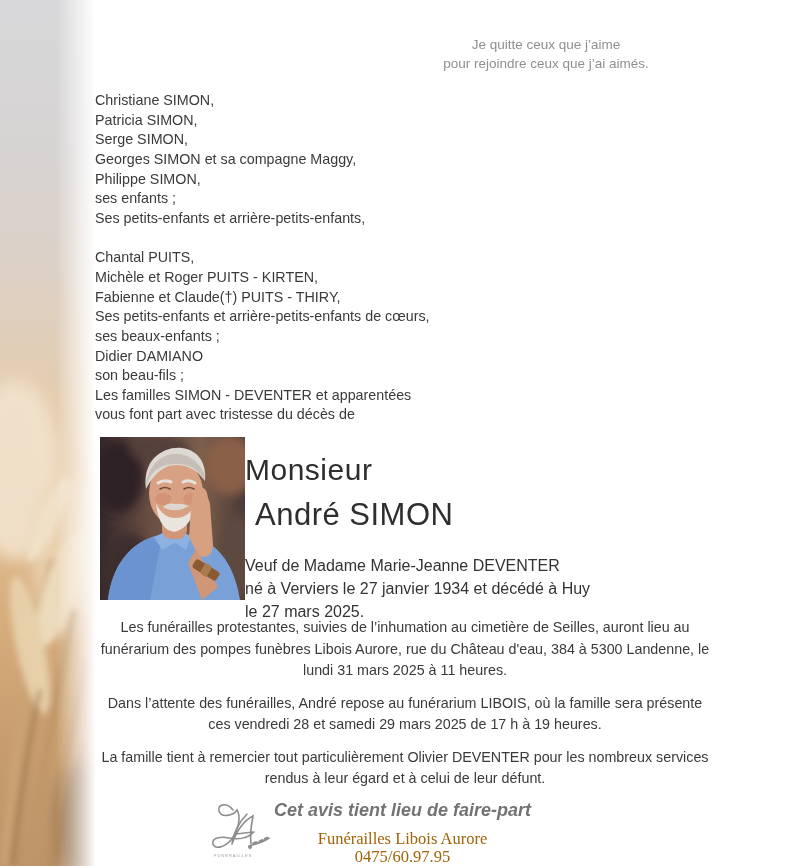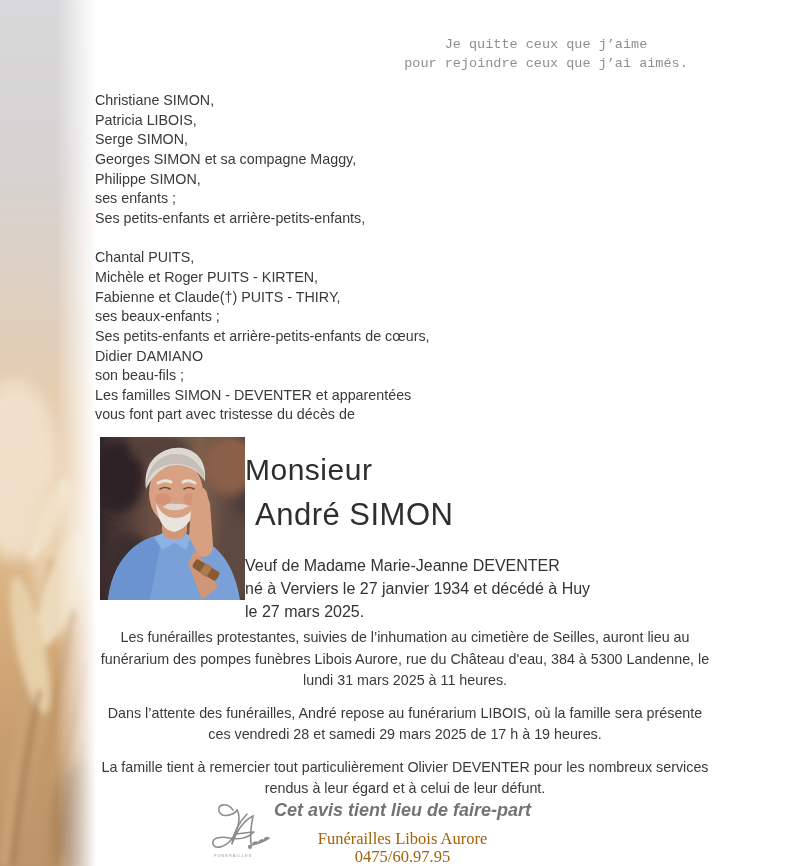--- a/index.html
+++ b/index.html
@@ -14,21 +14,20 @@
     color: #3a3a3a;
   }
   .bg-wheat { position: absolute; left: 0; top: 0; width: 96px; height: 866px; }
 
   .quote {
     position: absolute;
     top: 35px; left: 380px; width: 332px;
     text-align: center;
     font-size: 13.5px; line-height: 19px;
     color: #8f8f8f;
-    font-family: Liberation Mono, monospace;
   }
 
   .family {
     position: absolute;
     top: 91px; left: 95px; width: 612px;
     font-size: 14.3px; line-height: 19.65px;
     color: #3a3a3a;
   }
   .fline { white-space: nowrap; }
   .fline.right { text-align: left; }
@@ -46,21 +45,21 @@
   .deceased .sub   { font-size: 16px; line-height: 23px; color: #333333; }
   .deceased .sub-first { margin-top: 16px; }
 
   .paragraphs {
     position: absolute;
     left: 95px; top: 617px; width: 620px;
     text-align: center;
     font-size: 14.3px; line-height: 21.5px;
     color: #3a3a3a;
   }
-  .paragraphs p { margin: 10px 0 11px 0; }
+  .paragraphs p { margin: 0 0 11px 0; }
 
   .footer-logo { position: absolute; left: 203px; top: 801px; width: 70px; height: 60px; }
 
   .footer-text {
     position: absolute;
     left: 95px; top: 801px; width: 615px;
     text-align: center;
   }
   .notice {
     font-style: italic;
@@ -125,32 +124,32 @@
     <rect x="56" width="40" height="866" fill="url(#fadeR)"></rect>
   </svg>
 
   <div class="quote">
     <div>Je quitte ceux que j’aime</div>
     <div>pour rejoindre ceux que j’ai aimés.</div>
   </div>
 
   <div class="family">
     <div class="fline">Christiane SIMON,</div>
-    <div class="fline">Patricia LIBOIS,</div>
+    <div class="fline">Patricia SIMON,</div>
     <div class="fline">Serge SIMON,</div>
     <div class="fline">Georges SIMON et sa compagne Maggy,</div>
     <div class="fline">Philippe SIMON,</div>
     <div class="fline right">ses enfants ;</div>
     <div class="fline">Ses petits-enfants et arrière-petits-enfants,</div>
     <div class="fspacer"></div>
     <div class="fline">Chantal PUITS,</div>
     <div class="fline">Michèle et Roger PUITS - KIRTEN,</div>
     <div class="fline">Fabienne et Claude(†) PUITS - THIRY,</div>
+    <div class="fline">Ses petits-enfants et arrière-petits-enfants de cœurs,</div>
     <div class="fline right">ses beaux-enfants ;</div>
-    <div class="fline">Ses petits-enfants et arrière-petits-enfants de cœurs,</div>
     <div class="fline">Didier DAMIANO</div>
     <div class="fline right">son beau-fils ;</div>
     <div class="fline">Les familles SIMON - DEVENTER et apparentées</div>
     <div class="fline">vous font part avec tristesse du décès de</div>
   </div>
 
   <svg class="portrait" viewBox="0 0 145 163" xmlns="http://www.w3.org/2000/svg">
     <defs>
       <linearGradient id="pbg" x1="0" y1="0" x2="1" y2="0">
         <stop offset="0" stop-color="#35282a"></stop>

